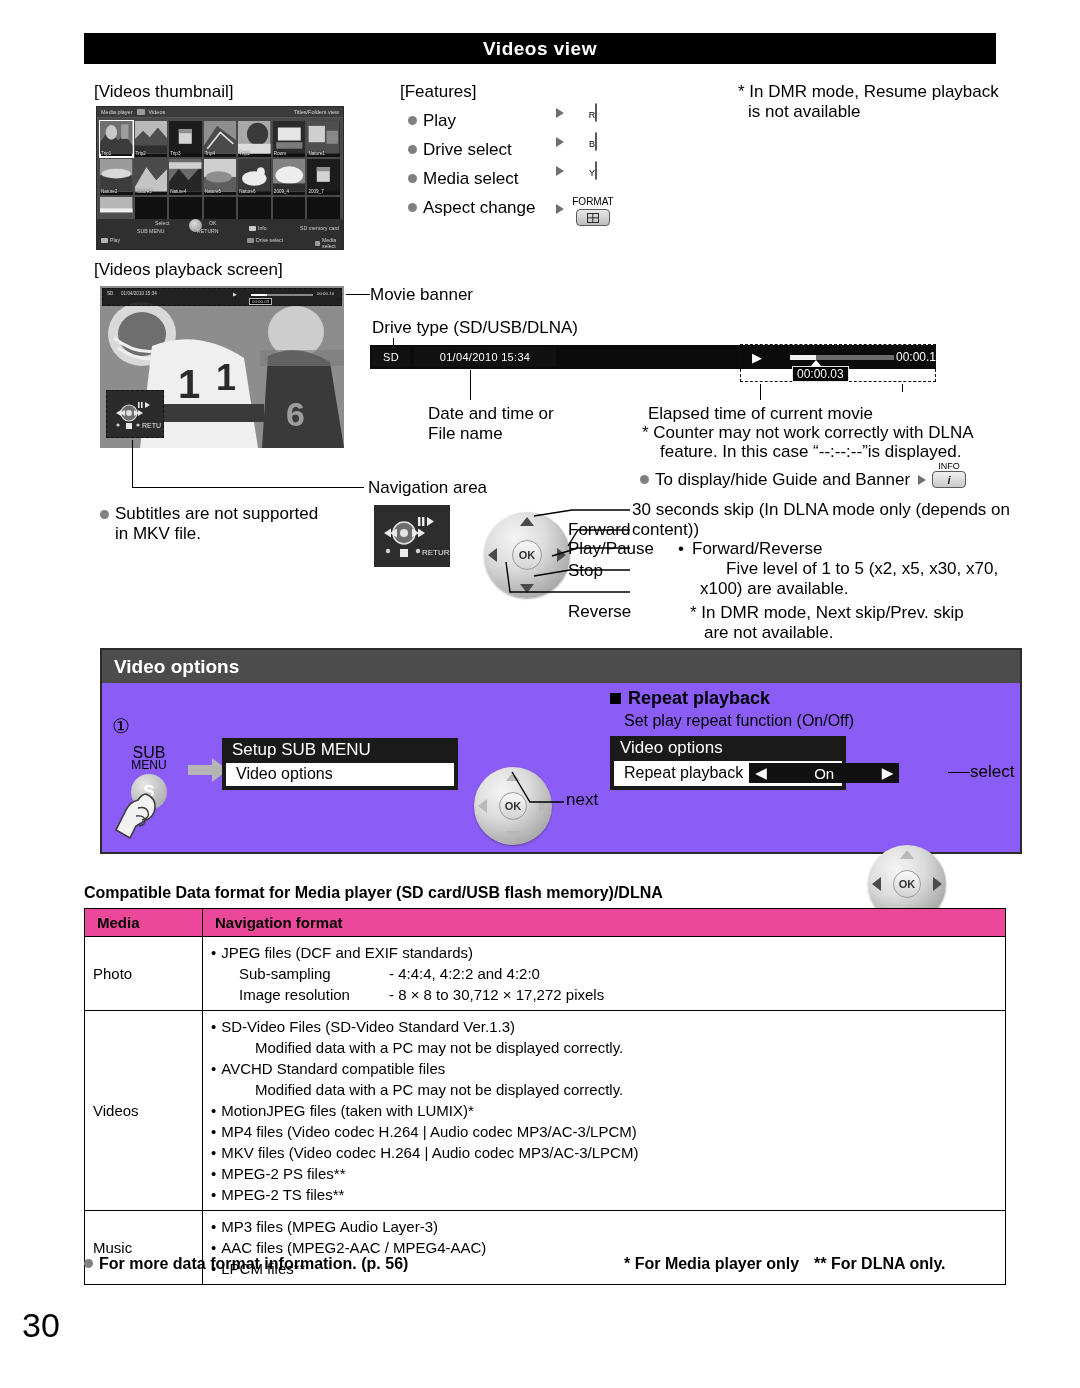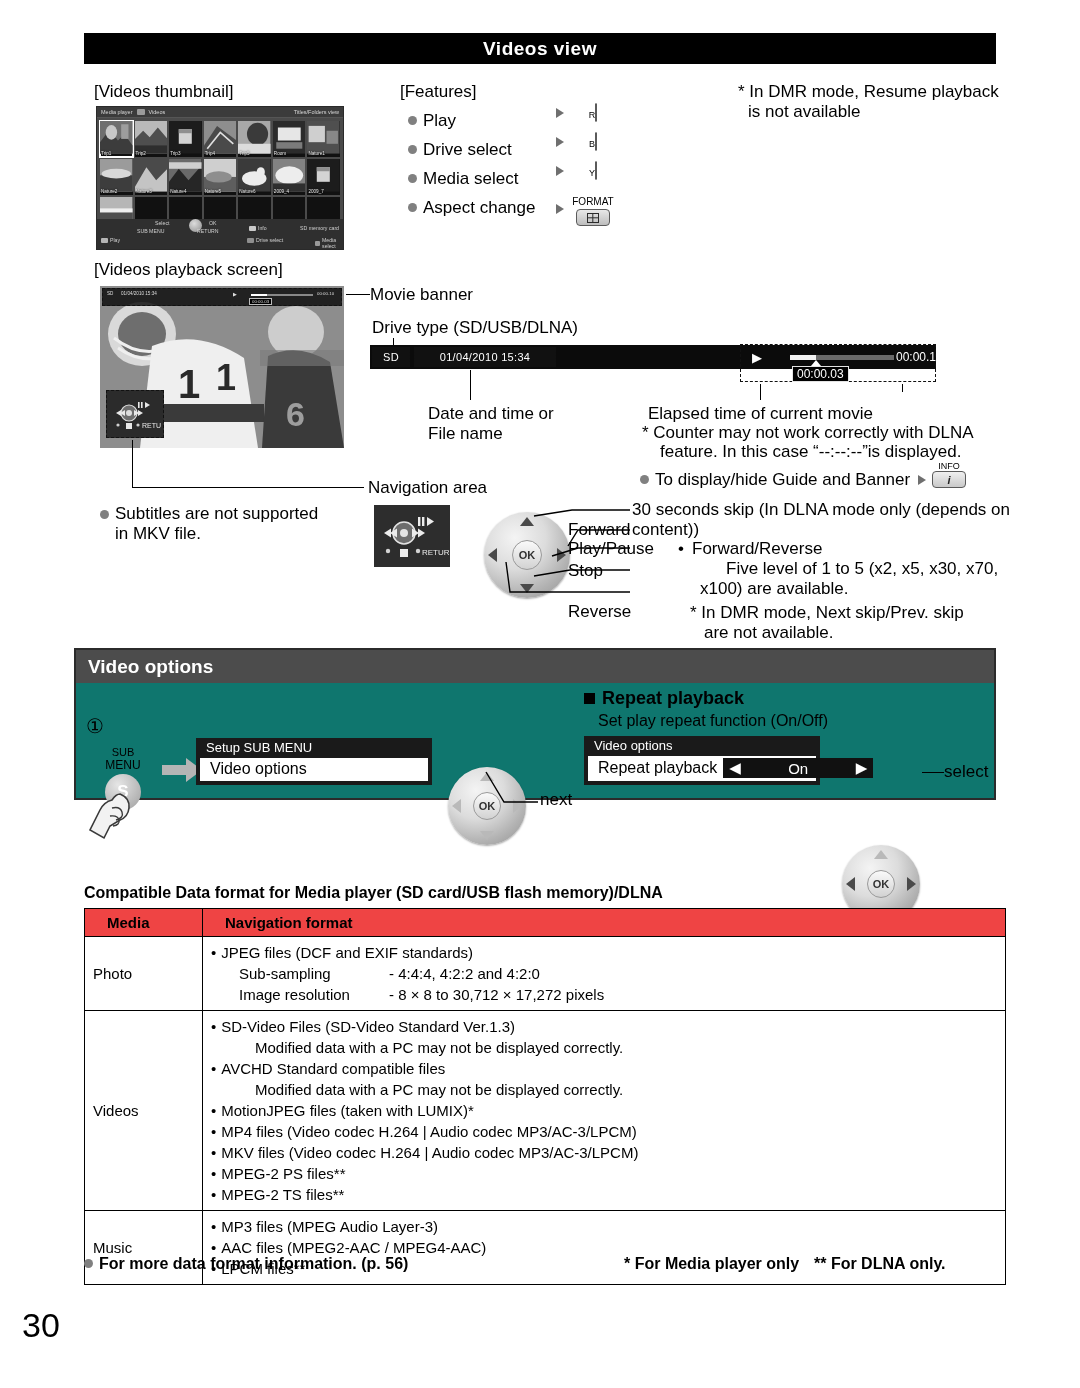--- a/index.html
+++ b/index.html
@@ -163,30 +163,30 @@
   .tri.dn   { border-left:7px solid transparent;border-right:7px solid transparent;border-top:9px solid #4a4a4a; left:50%; transform:translateX(-50%); }
   .tri.lf   { border-top:7px solid transparent;border-bottom:7px solid transparent;border-right:9px solid #4a4a4a; top:50%; transform:translateY(-50%); }
   .tri.rt   { border-top:7px solid transparent;border-bottom:7px solid transparent;border-left:9px solid #4a4a4a; top:50%; transform:translateY(-50%); }
   .tri.pale.up{border-bottom-color:#b9b9b9;}
   .tri.pale.dn{border-top-color:#b9b9b9;}
   .tri.pale.lf{border-right-color:#b9b9b9;}
   .tri.pale.rt{border-left-color:#b9b9b9;}
 
   
   .vo-wrap {
-    position:absolute; left:74px; top:648px; width:922px; height:152px;
-    border:2px solid #2b2b2b; background:#0f766e;
+    position:absolute; left:100px; top:648px; width:922px; height:206px;
+    border:2px solid #2b2b2b; background:#8b5cf6;
   }
   .vo-head {
     height:33px; background:#4c4c4c; color:#fff;
     display:flex; align-items:center; padding-left:12px;
     font-size:19px; font-weight:bold;
   }
   .osd-box { background:#1a1a1a; color:#fff; }
-  .osd-title { font-size:13px; padding:2px 12px 3px 10px; }
+  .osd-title { font-size:17px; padding:2px 12px 3px 10px; }
   .osd-item {
     background:#fff; color:#000; font-size:16px;
     padding:2px 8px 3px 10px; margin:0 4px 4px 4px;
   }
   .sel-val {
     background:#111; color:#fff; display:flex; align-items:center;
     justify-content:space-between; padding:1px 6px; min-width:150px;
     font-size:15px;
   }
 
@@ -194,21 +194,21 @@
   .tbl-title {
     position:absolute; left:84px; top:884px; font-size:16px; font-weight:bold;
   }
   table.fmt {
     position:absolute; left:84px; top:908px; width:922px;
     border-collapse:collapse; font-size:15px;
   }
   table.fmt th, table.fmt td {
     border:1.4px solid #000; vertical-align:middle; text-align:left;
   }
-  table.fmt thead th { background:#ef4444; font-weight:bold; padding:5px 22px; font-size:15px; }
+  table.fmt thead th { background:#ec4899; font-weight:bold; padding:5px 12px; font-size:15px; }
   table.fmt td.media { width:118px; padding:6px 8px; }
   table.fmt td.fmtcell { padding:5px 8px; }
   .li { display:block; line-height:21px; white-space:nowrap; }
   .li .b { margin-right:5px; }
   .indent1 { padding-left:44px; display:block; line-height:21px; }
   .sub2 { display:flex; line-height:21px; padding-left:28px; }
   .sub2 .k { width:150px; }
 
   .footnotes {
     position:absolute; left:84px; top:1255px; width:1074px;
@@ -633,21 +633,21 @@
   <div class="vo-head">
     <span>Video options</span>
   </div>
 
 
   <div class="abs" style="left:10px;top:64px;font-size:18px;font-weight:bold;display:flex;align-items:center;gap:6px;">
     <span style="font-weight:normal;font-size:20px;">①</span>
   </div>
 
   <div class="abs" style="left:14px;top:96px;text-align:center;width:66px;">
-    <div style="font-size:11px;line-height:13px;">SUB</div>
+    <div style="font-size:16px;line-height:13px;">SUB</div>
     <div style="font-size:12px;line-height:13px;">MENU</div>
     <div style="width:36px;height:36px;border-radius:50%;margin:2px auto 0;background:radial-gradient(circle at 36% 30%,#e6e6e6,#9e9e9e);display:flex;align-items:center;justify-content:center;font-size:17px;color:#fff;font-weight:bold;">
         <span>S</span>
       </div>
   </div>
 
   <svg class="abs" style="left:10px;top:140px;width:58px;height:56px;" viewBox="0 0 58 56">
     <path d="M34 4 q10 4 9 14 q-1 9 -9 12 l-10 6 l-6 12 l-14 -8 l10 -20 q4 -8 12 -10 q4 -6 8 -6z" fill="#f2f2f2" stroke="#3a3a3a" stroke-width="1.6"></path>
     <path d="M26 18 q8 -2 10 4 q2 6 -6 8" fill="none" stroke="#3a3a3a" stroke-width="1.4"></path>
     <path d="M24 26 q8 -1 9 4 q1 5 -6 6" fill="none" stroke="#3a3a3a" stroke-width="1.4"></path>

